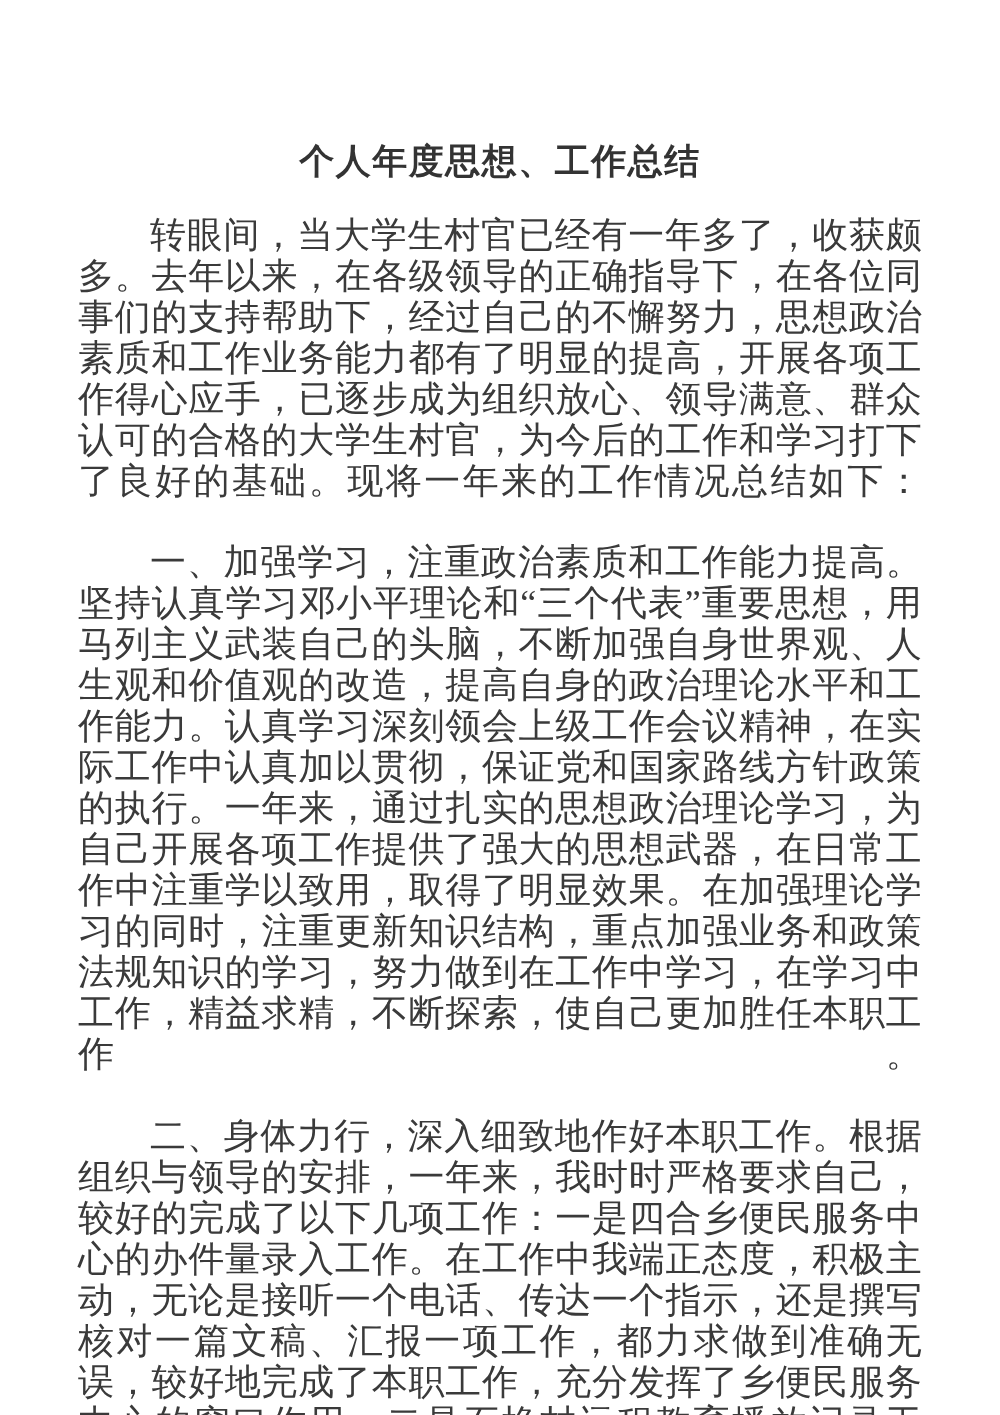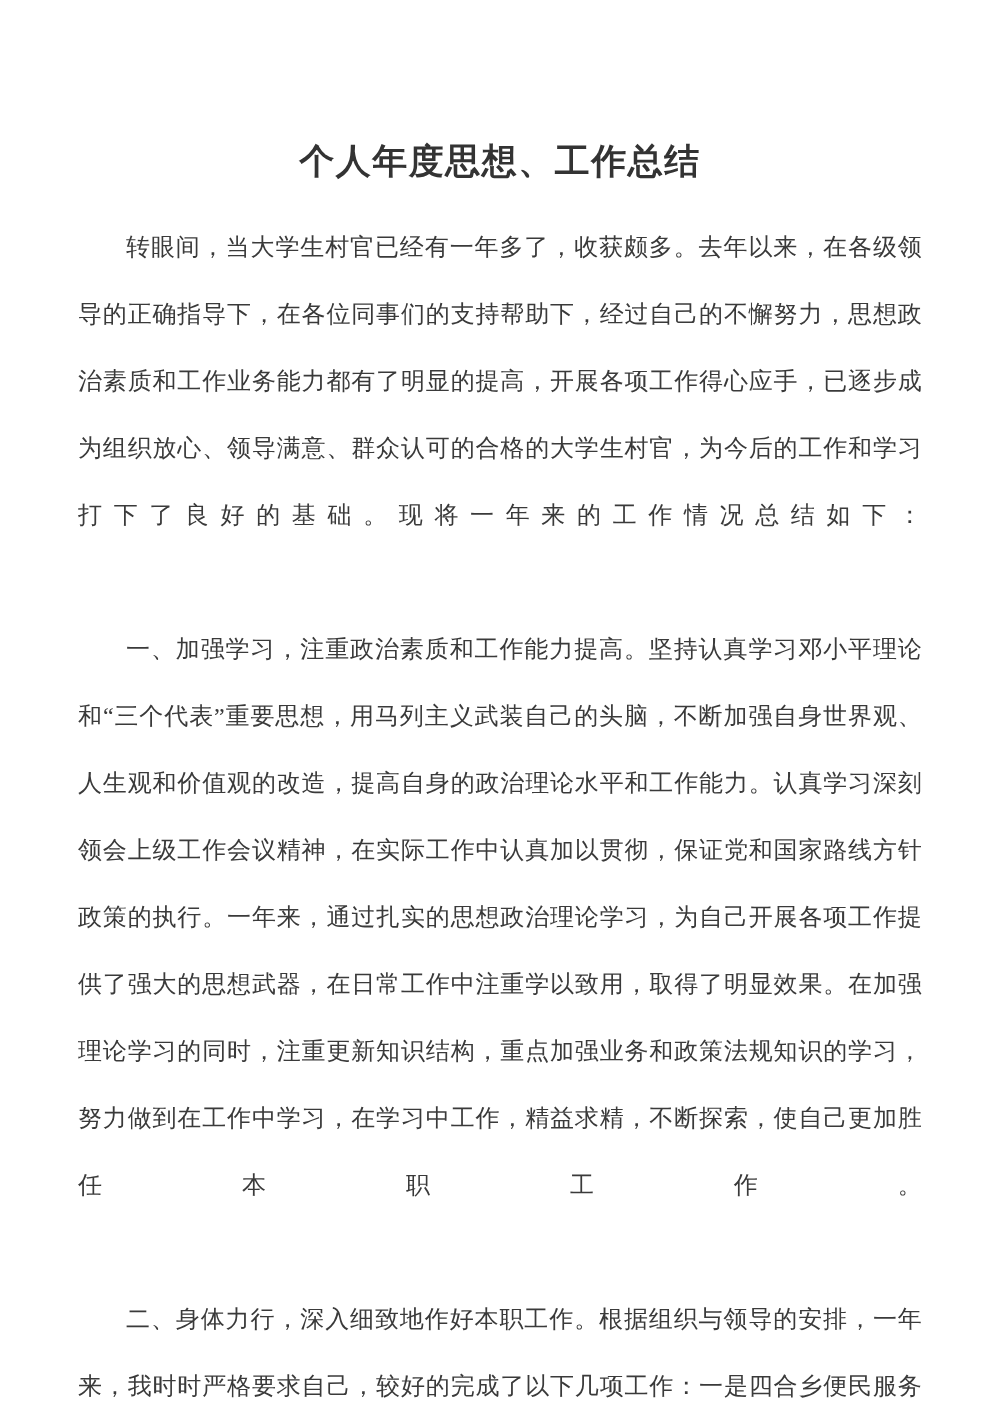--- a/index.html
+++ b/index.html
@@ -37,22 +37,22 @@
     padding-top: 140px;
   }
 
   .body-block {
     margin-top: 32px;
   }
 
   p.para {
     margin: 0 0 0 0;
     padding: 0;
-    font-size: 24px;
-    line-height: 67px;
+    font-size: 36px;
+    line-height: 41px;
     text-align: justify;
     text-justify: inter-character;
     text-indent: 2em;
     letter-spacing: 0.2px;
     color: #3a3a3a;
     font-weight: 400;
   }
 
   p.para + p.para {
     margin-top: 0px;

